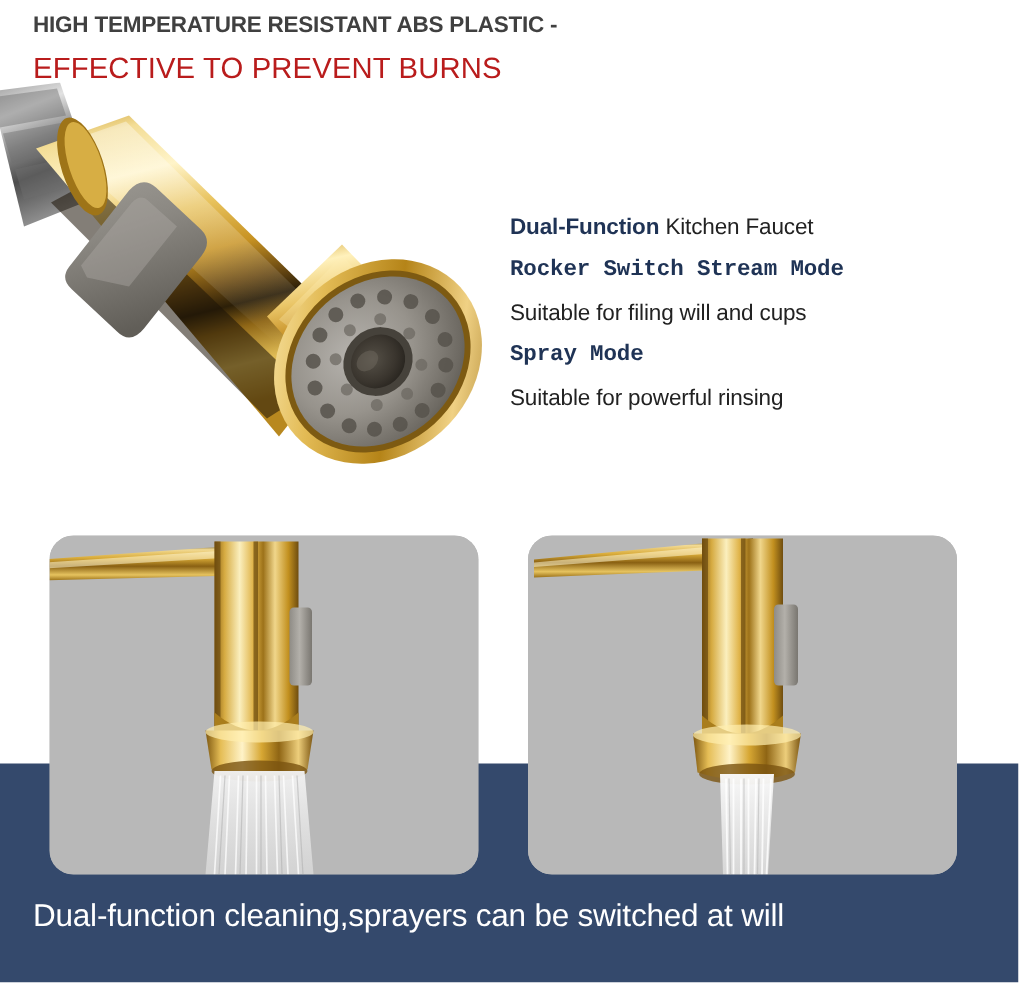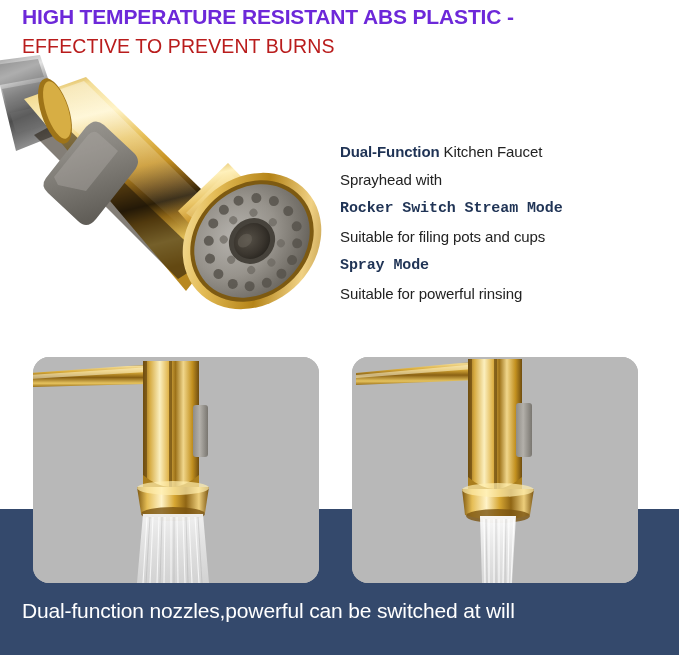--- a/index.html
+++ b/index.html
@@ -17,23 +17,23 @@
   }
 
   
   #header-block {
     position: absolute;
     left: 22px;
     top: 4px;
     width: 645px;
   }
   #headline {
-    font-size: 21px;
+    font-size: 15px;
     font-weight: bold;
-    color: #6d28d9;
+    color: #404040;
     letter-spacing: -0.15px;
     line-height: 26px;
     white-space: nowrap;
   }
   #subheadline {
     font-size: 19.5px;
     font-weight: normal;
     color: #b91c1c;
     letter-spacing: 0.1px;
     line-height: 27px;
@@ -257,23 +257,22 @@
       <ellipse cx="0" cy="0" rx="19" ry="17" fill="url(#faceCenter)"></ellipse>
       <ellipse cx="-5" cy="-5" rx="8" ry="6" fill="#6d675d" opacity="0.5"></ellipse>
     </g>
   </svg>
 </div>
 
 <div id="feature-text">
   <div class="feat-line">
     <span class="accent">Dual-Function</span><span> Kitchen Faucet</span>
   </div>
-  <div class="feat-line">Sprayhead with</div>
   <div class="feat-line bold">Rocker Switch Stream Mode</div>
-  <div class="feat-line">Suitable for filing pots and cups</div>
+  <div class="feat-line">Suitable for filing will and cups</div>
   <div class="feat-line bold">Spray Mode</div>
   <div class="feat-line">Suitable for powerful rinsing</div>
 </div>
 
 <div id="bottom-band"></div>
 
 <div id="panel-stream" class="mode-panel">
   <svg class="panel-svg" viewBox="0 0 286 226" xmlns="http://www.w3.org/2000/svg">
     <defs>
       <linearGradient id="armGold1" x1="0" y1="0" x2="0" y2="1">
@@ -443,13 +442,13 @@
       </g>
       <g stroke="#b0b0b0" stroke-width="0.8" opacity="0.5">
         <line x1="134" y1="162" x2="135" y2="226"></line>
         <line x1="144" y1="162" x2="144" y2="226"></line>
         <line x1="154" y1="162" x2="153" y2="226"></line>
       </g>
     </g>
   </svg>
 </div>
 
-<div id="bottom-caption">Dual-function nozzles,powerful can be switched at will</div>
+<div id="bottom-caption">Dual-function cleaning,sprayers can be switched at will</div>
 
 </body></html>

